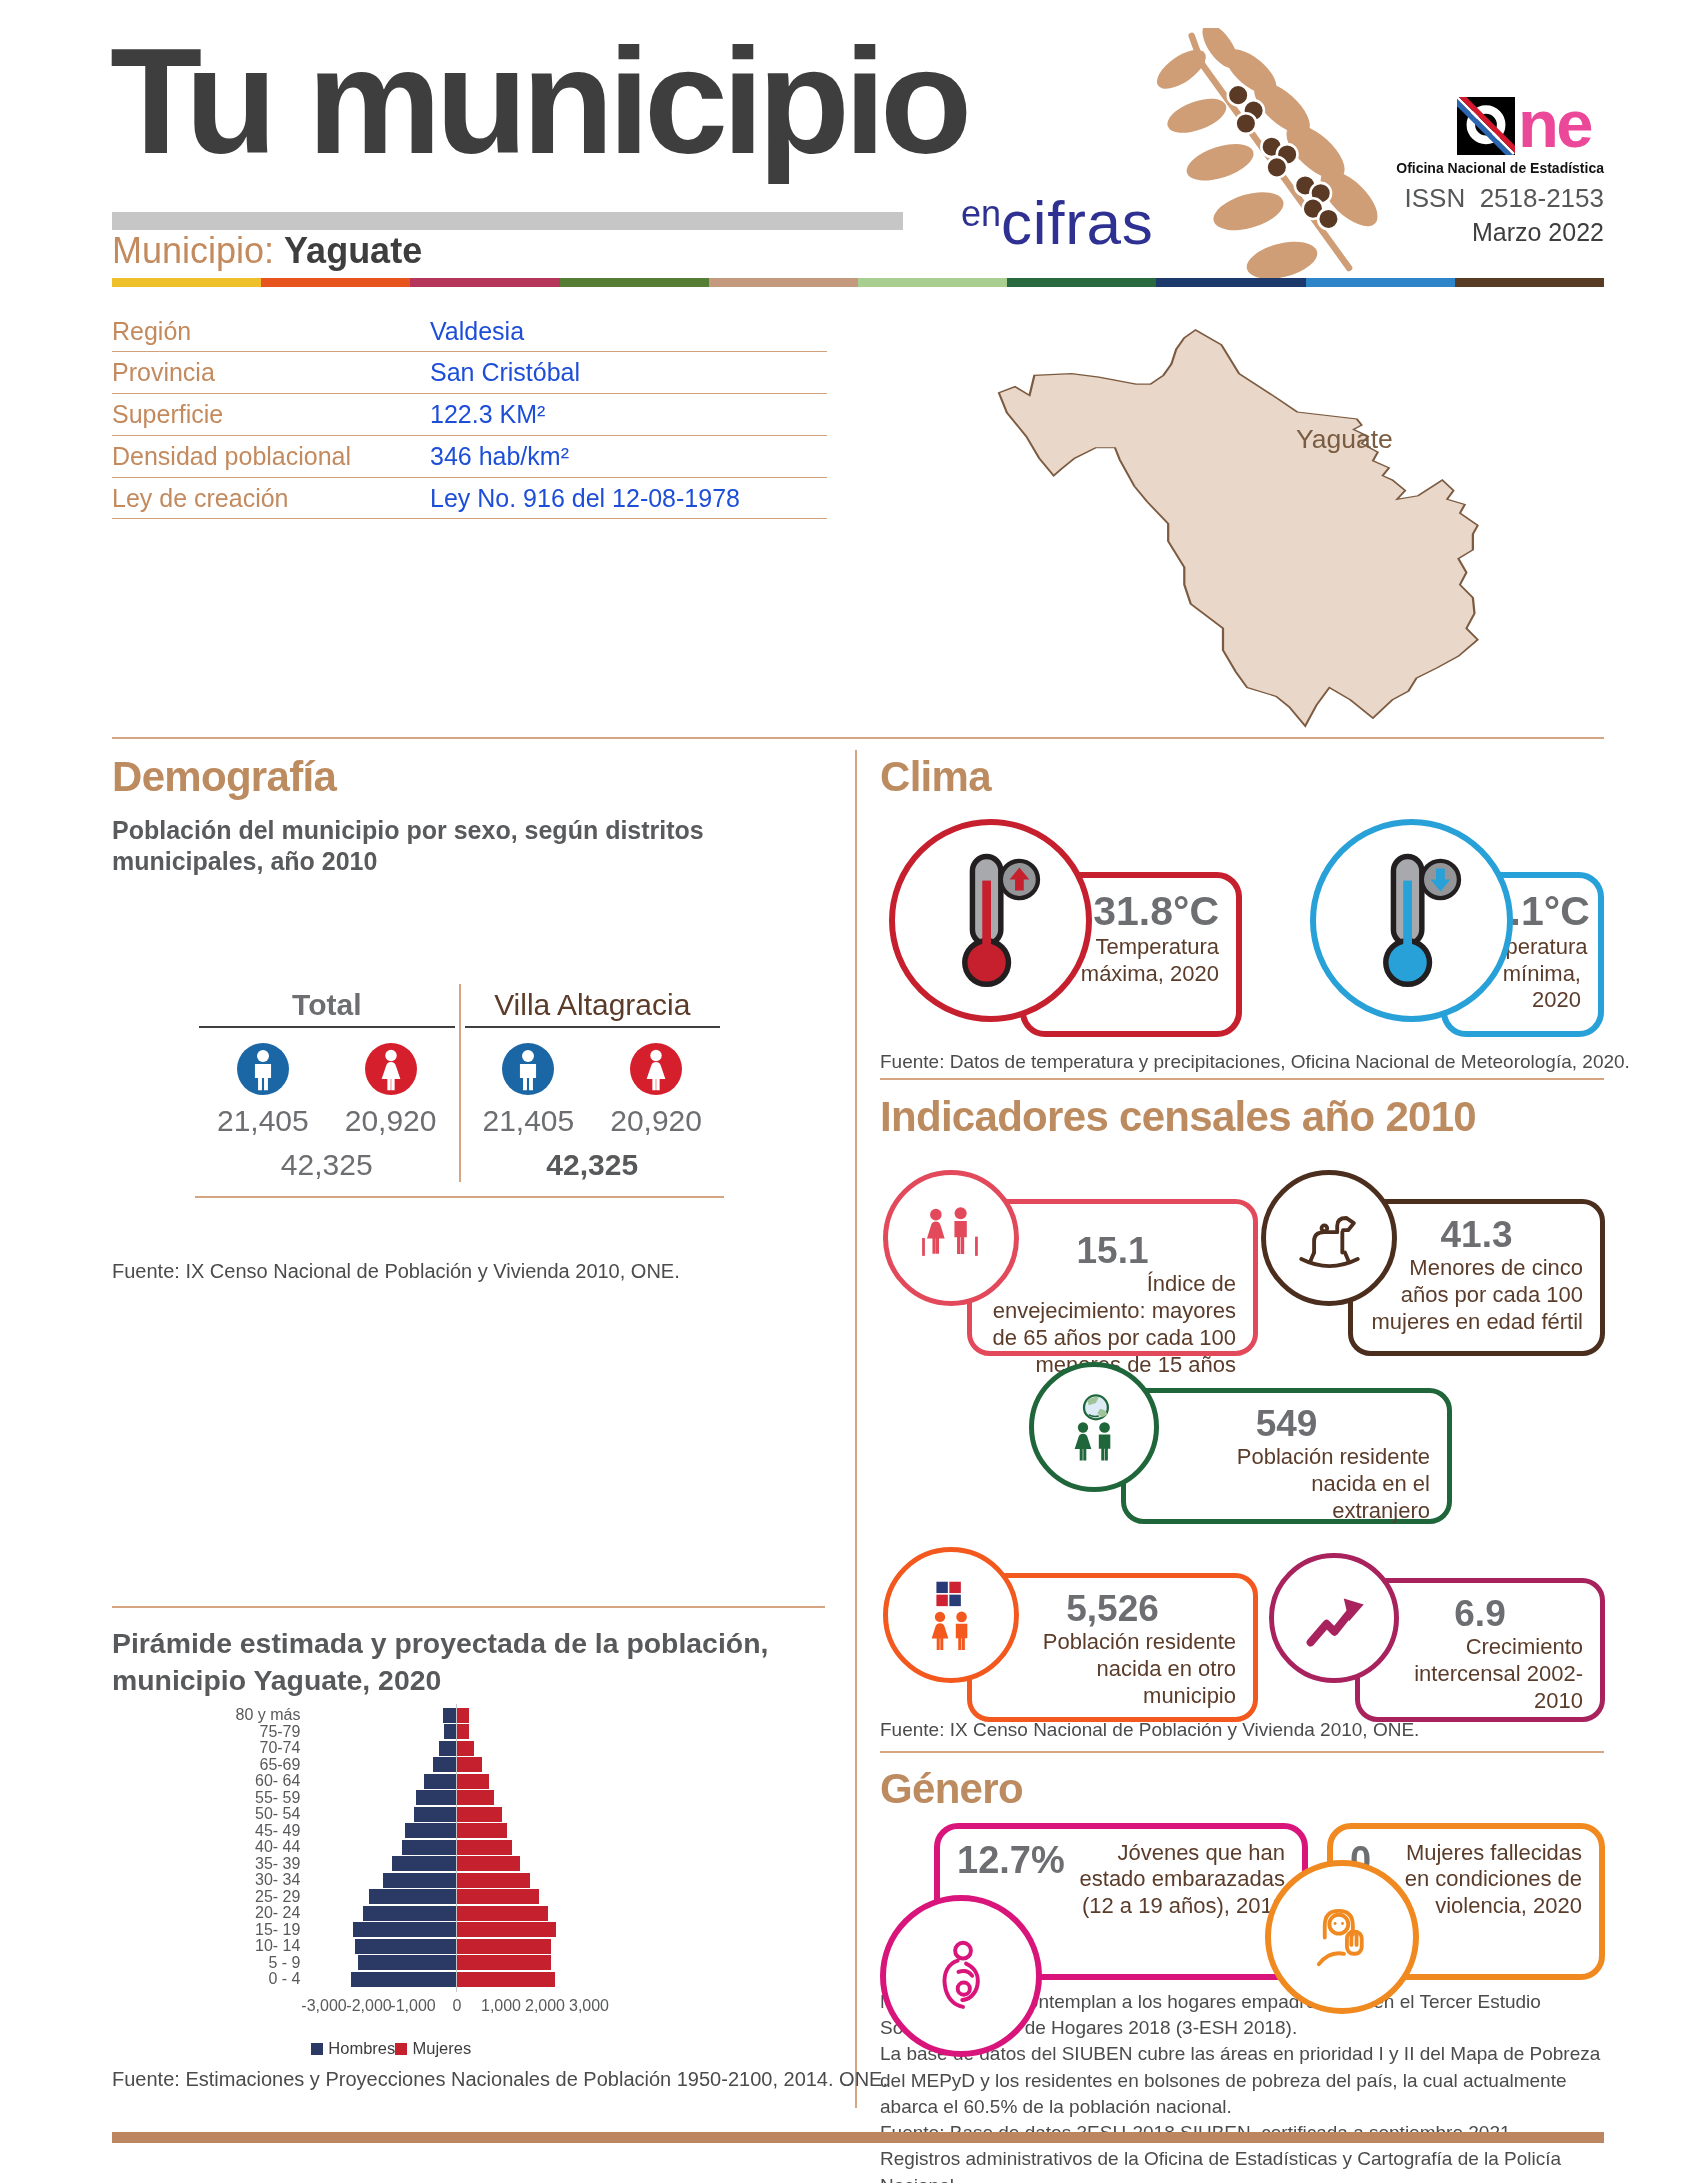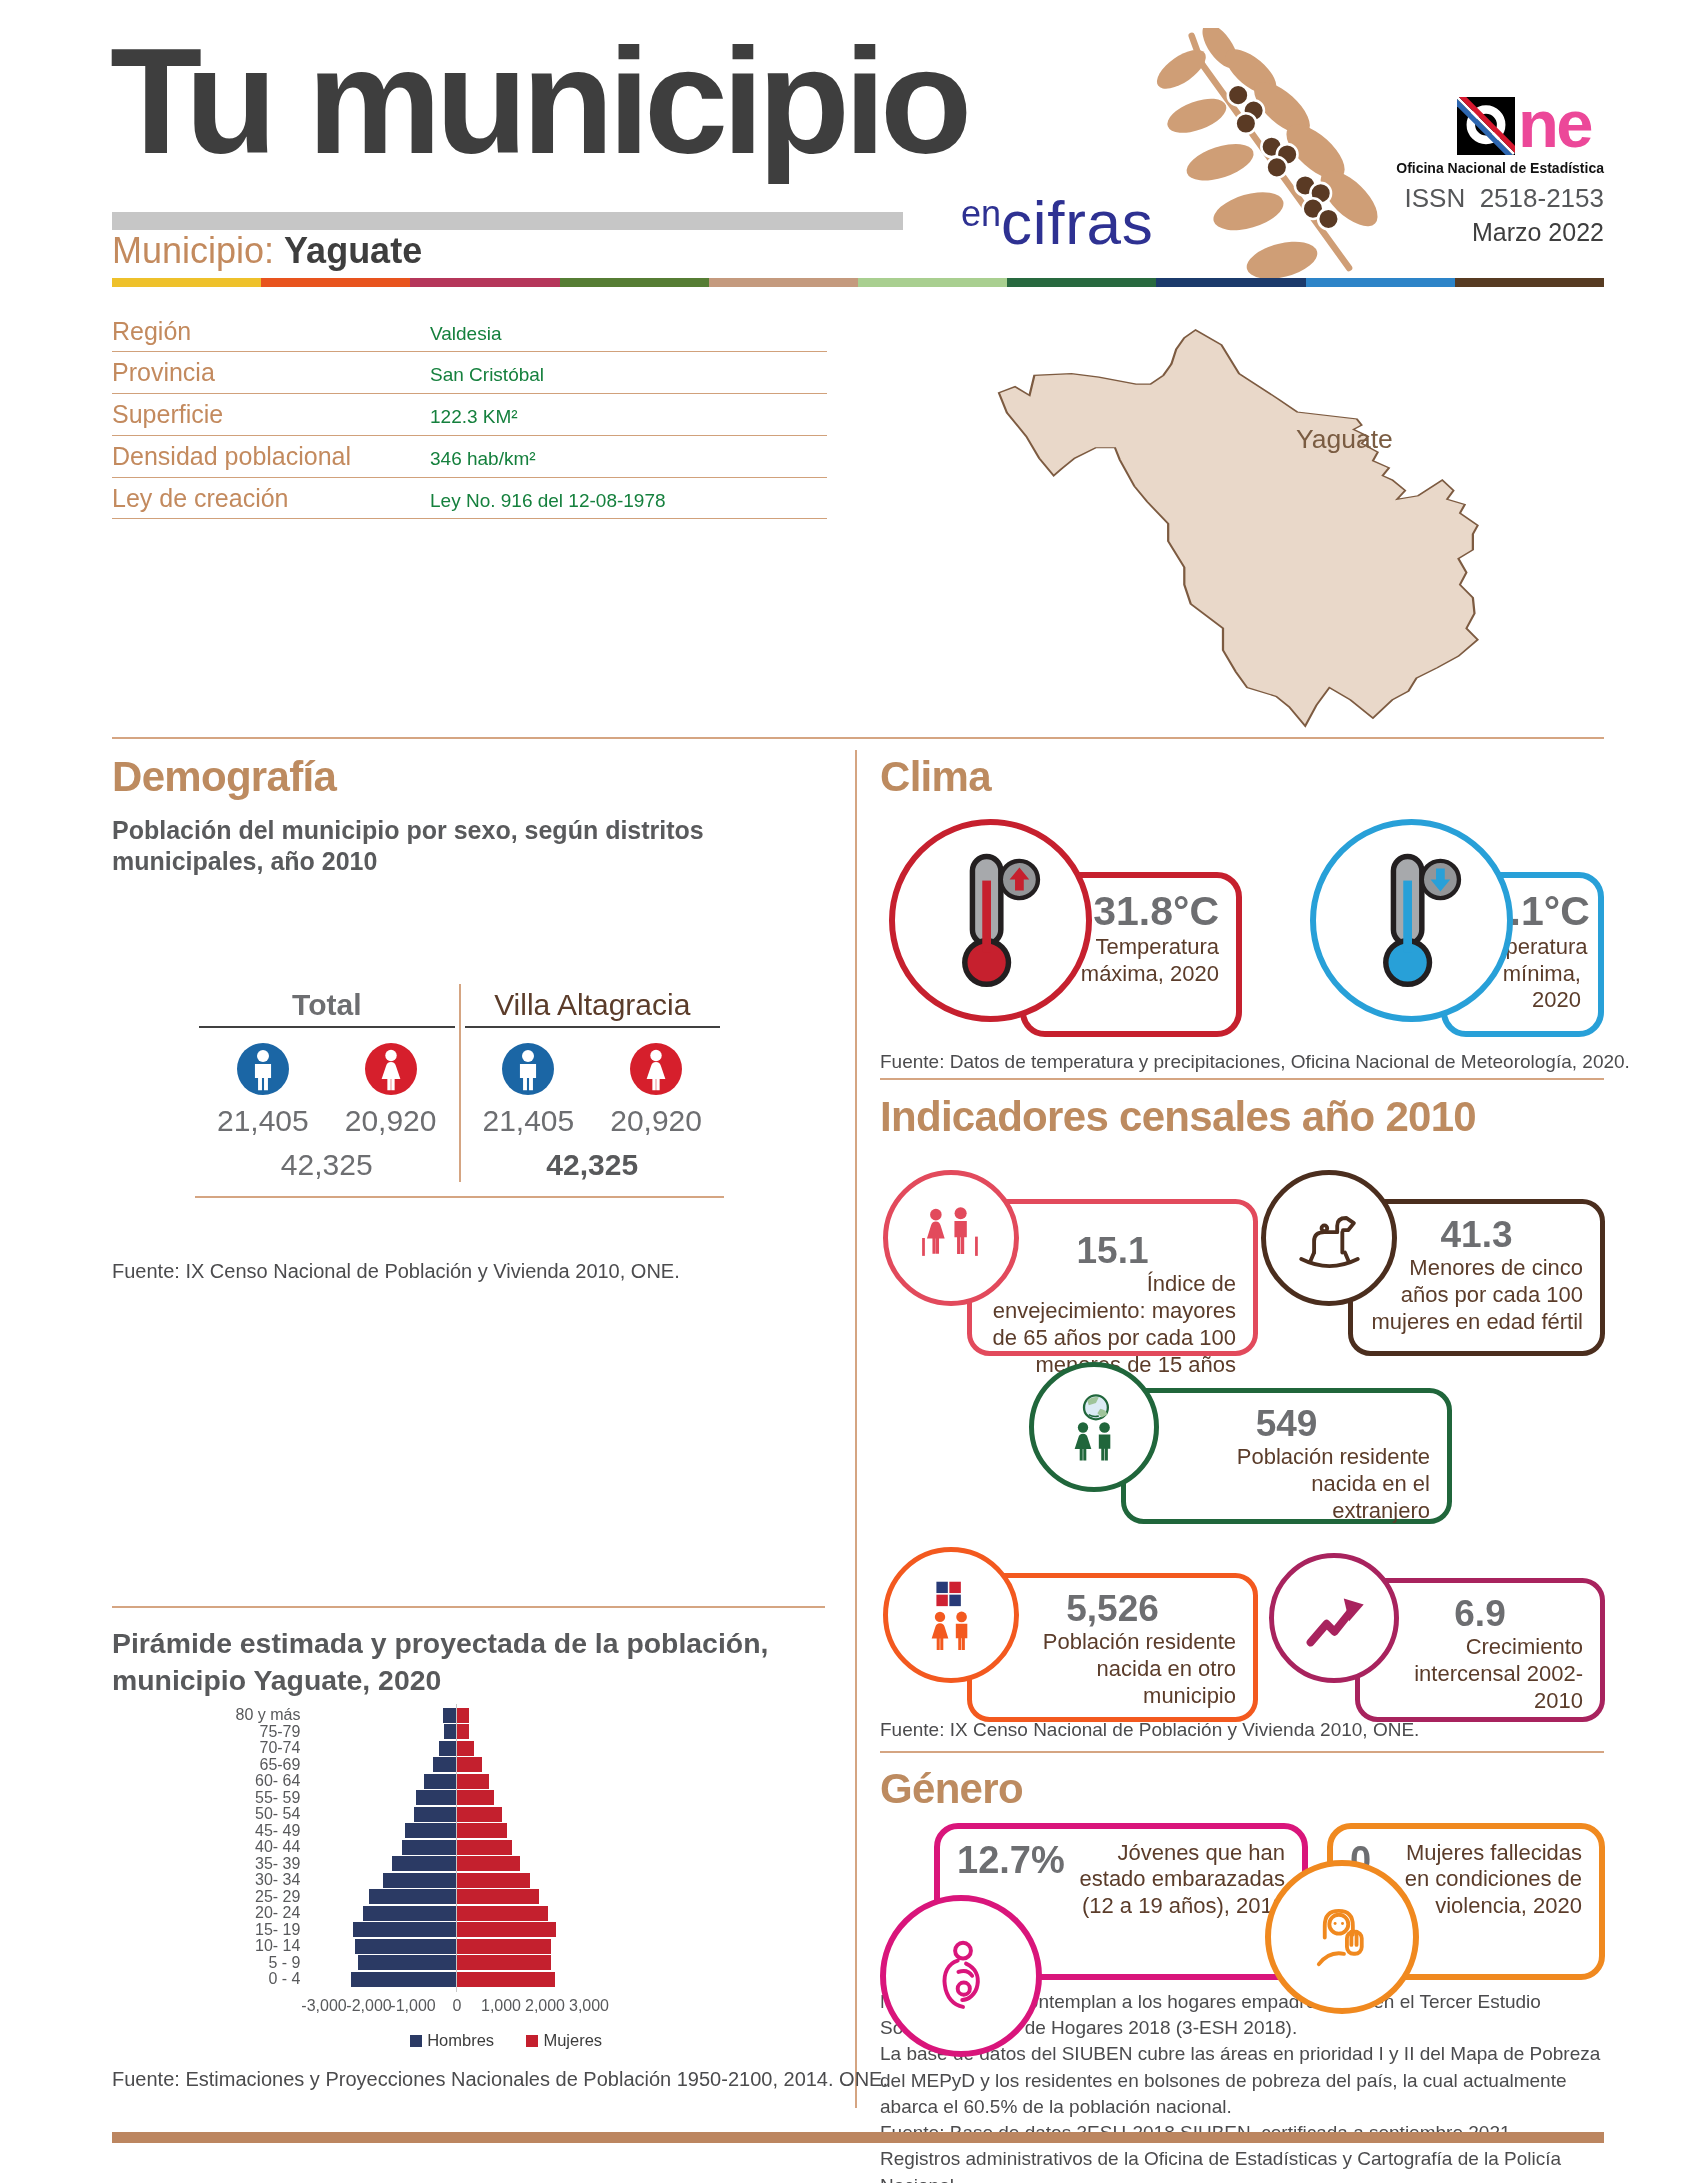--- a/index.html
+++ b/index.html
@@ -23,21 +23,21 @@
   .municipio-line{position:absolute;left:112px;top:230px;font-size:36px;}
   .municipio-line .lab{color:#c38a5e;}
   .municipio-line .val{color:#3e3e3e;font-weight:bold;}
   .rainbow{position:absolute;left:112px;top:278px;width:1492px;height:8.6px;display:flex;}
   .rainbow span{flex:1;height:100%;}
 
   
   .info-table{position:absolute;left:112px;top:310px;width:715px;}
   .info-row{display:flex;align-items:baseline;padding:6.6px 0 5.3px 0;border-bottom:1.3px solid #d1a17b;}
   .info-row .lab{width:318px;font-size:25px;color:#c38a5e;}
-  .info-row .val{font-size:19px;color:#15803d;}
+  .info-row .val{font-size:25px;color:#1d4ed8;}
 
   
   .map-wrap{position:absolute;left:986px;top:323px;width:503px;height:410px;}
   .map-label{position:absolute;left:310px;top:101px;font-size:26.5px;color:#7a5c42;}
 
   
   .hline{position:absolute;height:2px;background:#d5a582;}
   .vline{position:absolute;width:2px;background:#d5a582;}
 
   .section-heading{position:absolute;font-size:42px;font-weight:bold;color:#bd8b60;letter-spacing:-0.7px;}
@@ -66,21 +66,21 @@
   .prow{display:flex;align-items:center;height:16.5px;}
   .plabel{width:99px;text-align:right;padding-right:10.6px;font-size:16px;color:#58595b;
           box-sizing:border-box;flex:none;}
   .pbars{position:relative;width:291px;height:15px;flex:none;}
   .bar{position:absolute;top:0;height:15px;}
   .bar.l{right:146px;background:#2b3a64;}
   .bar.r{left:146px;background:#c4202e;}
   .pyr-center{position:absolute;left:244px;top:-2.6px;width:1.3px;height:288px;background:#c8c8c8;}
   .pyr-axis{position:relative;height:26.5px;margin-top:5.3px;}
   .pyr-axis span{position:absolute;transform:translateX(-50%);font-size:16px;color:#58595b;top:4px;}
-  .pyr-legend{display:flex;justify-content:center;gap:32px;margin-top:12px;width:390px;margin-left:99px;}
+  .pyr-legend{display:flex;margin-top:20px;width:390px;margin-left:99px;}
   .pyr-legend .item{display:flex;align-items:center;gap:5.3px;font-size:16.5px;color:#3c3c3c;}
   .pyr-legend .sw{width:12px;height:12px;display:inline-block;}
   .pyr-fuente{position:absolute;left:112px;top:2068px;}
 
   
   .circle{position:absolute;background:#fff;border-radius:50%;z-index:2;
           display:flex;align-items:center;justify-content:center;}
   .cbox{position:absolute;background:#fff;border-radius:25px;z-index:1;
         box-sizing:border-box;padding:10.6px 17px;text-align:right;}
   .bignum{font-size:41px;font-weight:bold;color:#6d6e71;line-height:1.1;}

